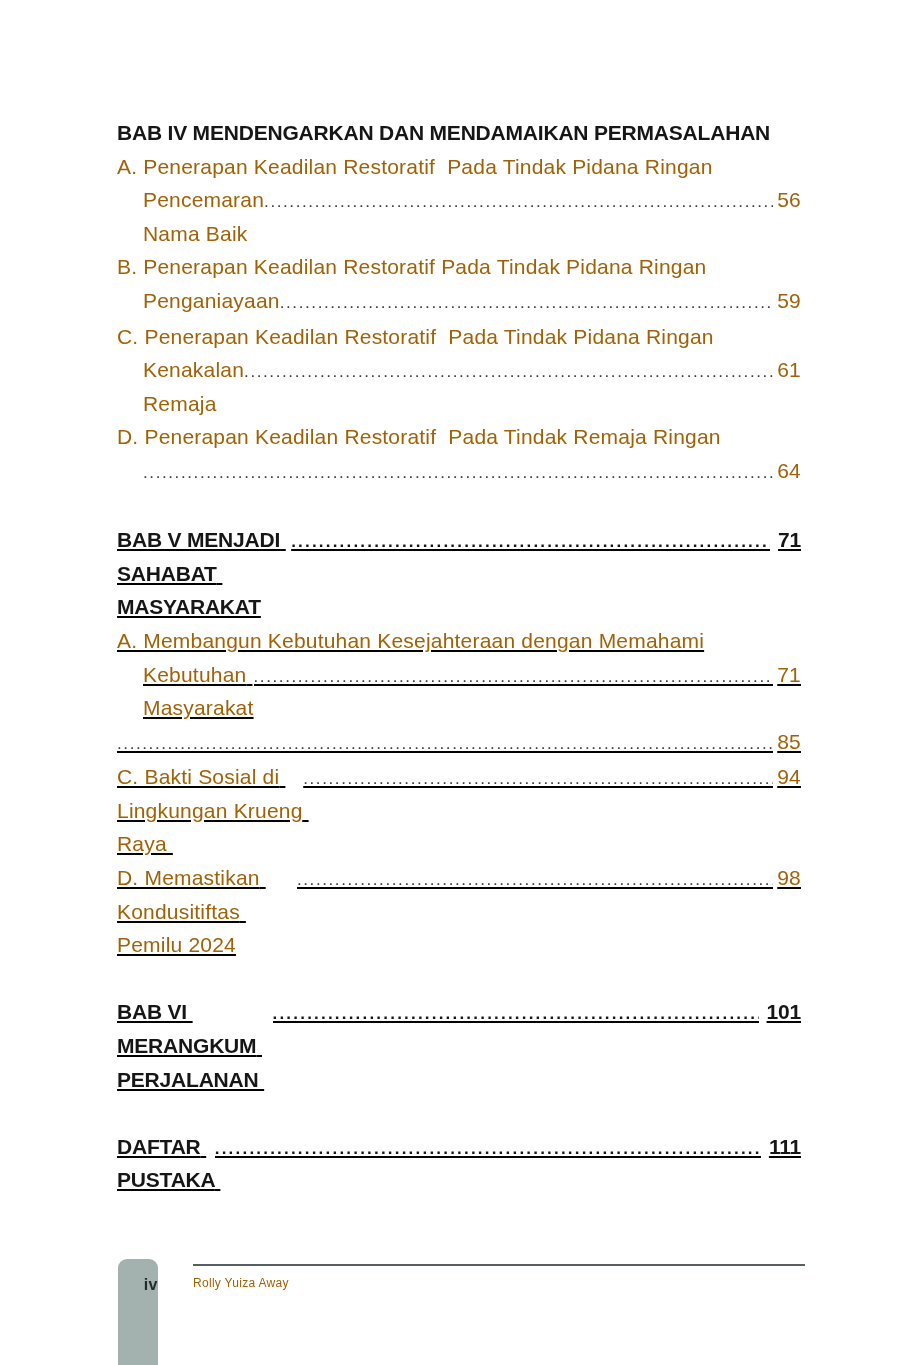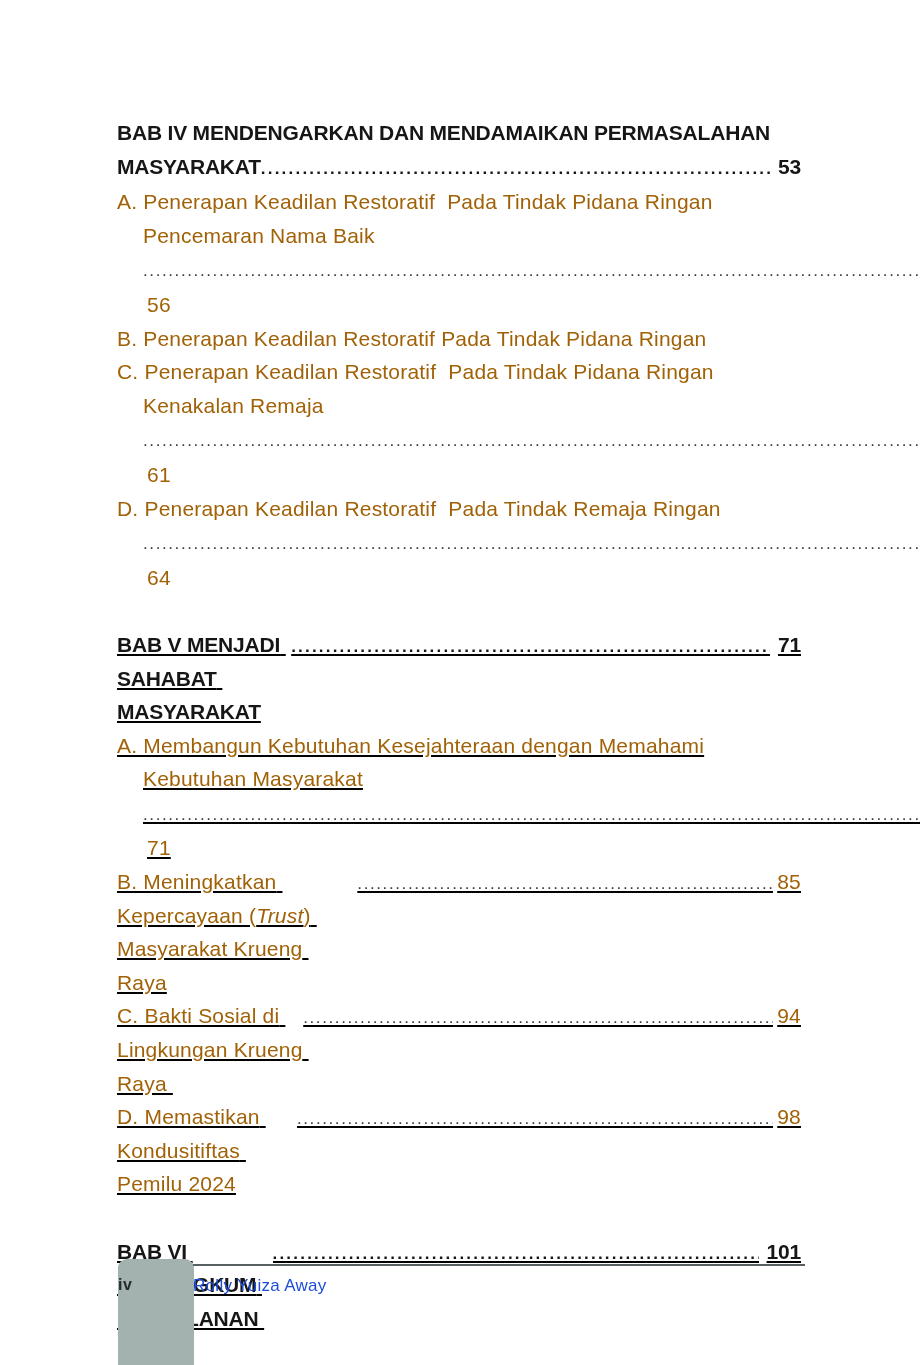--- a/index.html
+++ b/index.html
@@ -34,21 +34,20 @@
     color: #a16207;
     letter-spacing: 0.2px;
   }
   .toc-row.chapter {
     font-weight: 700;
     color: #161616;
     letter-spacing: -0.2px;
   }
   .toc-row.indent {
     padding-left: 26px;
-    flex-direction: column;
   }
   .toc-text {
     white-space: pre-wrap;
     flex: 0 1 auto;
   }
   .toc-text i {
     font-style: italic;
   }
   .leader {
     flex: 1 1 auto;
@@ -75,24 +74,24 @@
     flex: 0 0 auto;
   }
   .chapter .pagenum {
     padding-left: 8px;
   }
   
   .footer-tab {
     position: absolute;
     left: 118px;
     top: 1259px;
-    width: 76px;
+    width: 40px;
     height: 106px;
     border-radius: 9px 9px 0 0;
-    text-align: left;
+    text-align: right;
   }
   .footer-tab span {
     display: inline-block;
     margin-top: 17px;
     font-size: 16px;
     font-weight: 700;
     color: #232b2b;
     letter-spacing: 0.5px;
   }
   .footer-rule {
@@ -100,51 +99,51 @@
     left: 193px;
     top: 1264px;
     width: 612px;
     height: 2px;
     background: #566060;
   }
   .footer-author {
     position: absolute;
     left: 193px;
     top: 1276px;
-    font-size: 17px;
-    color: #1d4ed8;
+    font-size: 12px;
+    color: #a16207;
     letter-spacing: 0.3px;
   }
 </style>
 </head>
 <body>
 
 <div class="page">
 
   <nav class="toc" id="toc">
       <div class="toc-group">
         <div class="toc-row chapter">
           <span class="toc-text"><span>BAB IV MENDENGARKAN DAN MENDAMAIKAN PERMASALAHAN</span></span>
         </div>
-        <div class="toc-row chapter">
-          <span class="toc-text"><span>MASYARAKAT </span></span>
-          <span class="leader"></span>
-          <span class="pagenum">53</span>
-        </div>
         <div class="toc-row item">
           <span class="toc-text"><span>A. Penerapan Keadilan Restoratif  Pada Tindak Pidana Ringan</span></span>
         </div>
         <div class="toc-row item indent">
           <span class="toc-text"><span>Pencemaran Nama Baik</span></span>
           <span class="leader"></span>
           <span class="pagenum">56</span>
         </div>
         <div class="toc-row item">
           <span class="toc-text"><span>B. Penerapan Keadilan Restoratif Pada Tindak Pidana Ringan</span></span>
         </div>
+        <div class="toc-row item indent">
+          <span class="toc-text"><span>Penganiayaan </span></span>
+          <span class="leader"></span>
+          <span class="pagenum">59</span>
+        </div>
         <div class="toc-row item">
           <span class="toc-text"><span>C. Penerapan Keadilan Restoratif  Pada Tindak Pidana Ringan</span></span>
         </div>
         <div class="toc-row item indent">
           <span class="toc-text"><span>Kenakalan Remaja</span></span>
           <span class="leader"></span>
           <span class="pagenum">61</span>
         </div>
         <div class="toc-row item">
           <span class="toc-text"><span>D. Penerapan Keadilan Restoratif  Pada Tindak Remaja Ringan</span></span>
@@ -162,21 +161,20 @@
         </div>
         <div class="toc-row item">
           <span class="toc-text"><span>A. Membangun Kebutuhan Kesejahteraan dengan Memahami</span></span>
         </div>
         <div class="toc-row item indent">
           <span class="toc-text"><span>Kebutuhan Masyarakat</span></span>
           <span class="leader"></span>
           <span class="pagenum">71</span>
         </div>
         <div class="toc-row item">
-          <span class="toc-text"><span>B. Meningkatkan Kepercayaan (</span><i>Trust</i><span>) Masyarakat Krueng Raya</span></span>
           <span class="leader"></span>
           <span class="pagenum">85</span>
         </div>
         <div class="toc-row item">
           <span class="toc-text"><span>C. Bakti Sosial di Lingkungan Krueng Raya </span></span>
           <span class="leader"></span>
           <span class="pagenum">94</span>
         </div>
         <div class="toc-row item">
           <span class="toc-text"><span>D. Memastikan Kondusitiftas Pemilu 2024</span></span>

